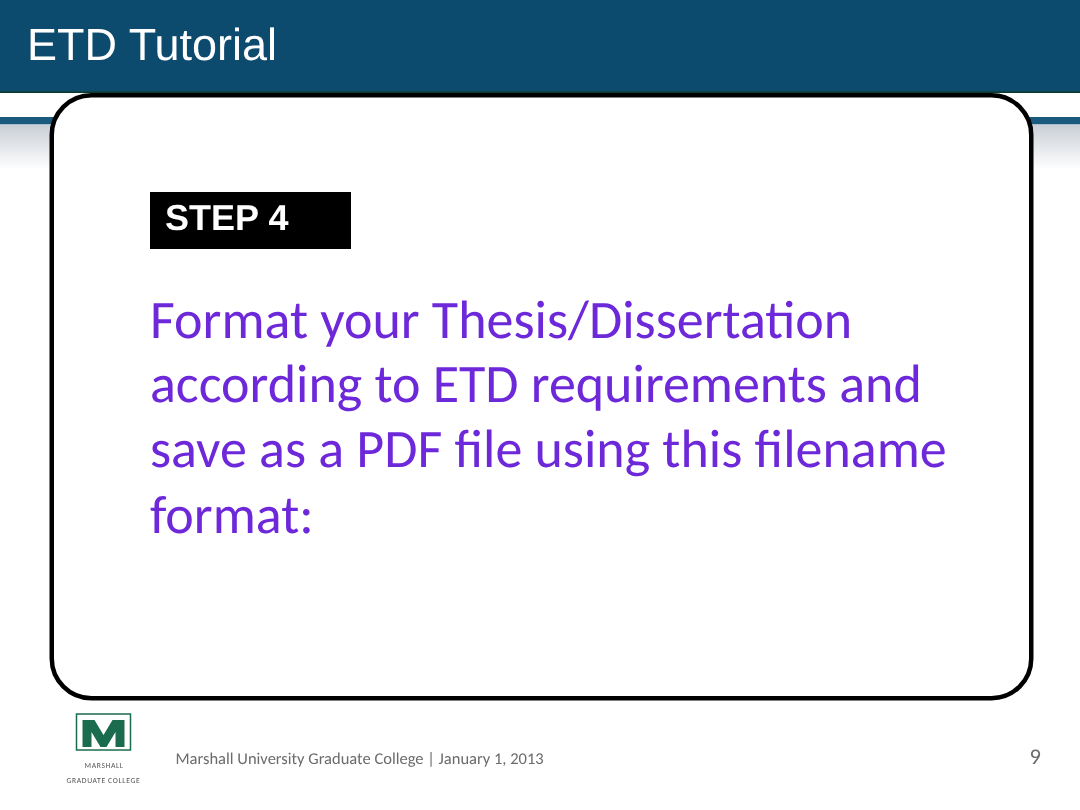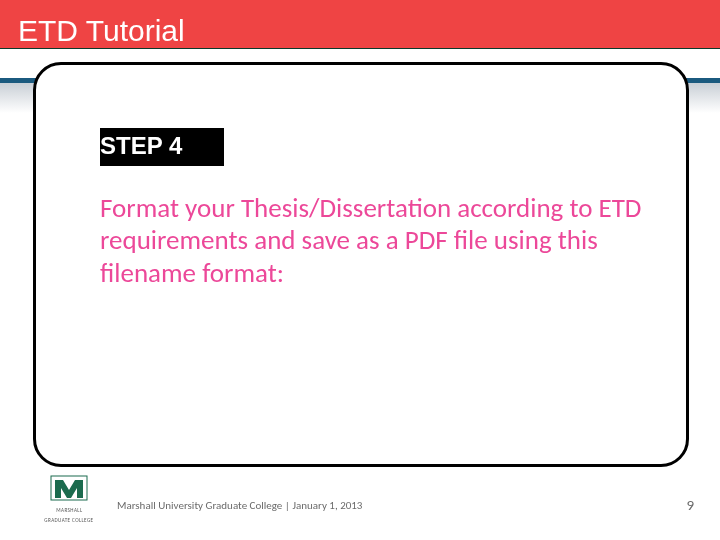--- a/index.html
+++ b/index.html
@@ -1,24 +1,24 @@
 <!DOCTYPE html>
 <html><head>
 <meta charset="utf-8">
 <style>
   * { margin: 0; padding: 0; box-sizing: border-box; }
   html, body { width: 720px; height: 540px; font-family: Calibri, Arial, sans-serif; background: #fff; overflow: hidden; }
   .slide { position: relative; width: 720px; height: 540px; background: #fff; }
-  .header { position: absolute; top: 0; left: 0; right: 0; height: 49px; background: #ef4444; border-bottom: 1px solid #0b3a2a; }
+  .header { position: absolute; top: 0; left: 0; right: 0; height: 62px; background: #0c4a6e; border-bottom: 1px solid #0b3a2a; }
   .header-title { position: absolute; top: 14px; left: 18px; color: #fff; font-size: 30px; font-family: Arial, sans-serif; }
   .divider { position: absolute; top: 78px; left: 0; right: 0; height: 5px; background: #1b5a7f; }
   .fade { position: absolute; top: 83px; left: 0; right: 0; height: 30px; background: linear-gradient(#c9cfd6, #ffffff); }
   .card { position: absolute; top: 62px; left: 33px; width: 656px; height: 405px; background: #fff; border: 3px solid #000; border-radius: 28px; z-index: 2; }
-  .step-badge { position: absolute; top: 128px; left: 100px; background: #000; color: #fff; padding: 4px 42px 6px 0; font-family: Arial, sans-serif; font-weight: bold; font-size: 24px; z-index: 3; }
-  .body-text { position: absolute; top: 192px; left: 100px; width: 548px; font-size: 27px; line-height: 1.2; color: #ec4899; z-index: 3; }
+  .step-badge { position: absolute; top: 128px; left: 100px; background: #000; color: #fff; padding: 4px 42px 6px 10px; font-family: Arial, sans-serif; font-weight: bold; font-size: 24px; z-index: 3; }
+  .body-text { position: absolute; top: 192px; left: 100px; width: 548px; font-size: 36px; line-height: 1.2; color: #6d28d9; z-index: 3; }
   .filename { position: absolute; top: 320px; left: 100px; width: 548px; font-family: Arial, sans-serif; font-weight: bold; font-size: 22px; line-height: 1.25; color: #000; z-index: 3; }
   .logo { position: absolute; left: 43px; bottom: 16px; width: 52px; height: 52px; display: flex; flex-direction: column; align-items: center; justify-content: center; }
   .logo-m { width: 40px; height: 32px; position: relative; }
   .logo-m svg { width: 40px; height: 32px; }
   .logo-text { font-size: 6px; color: #555; letter-spacing: 0.5px; margin-top: 2px; white-space: nowrap; transform: scale(0.85); }
   .footer-text { position: absolute; left: 117px; bottom: 28px; font-size: 11px; color: #6b6b6b; }
   .page-num { position: absolute; right: 26px; bottom: 26px; font-size: 15px; color: #6b6b6b; }
 </style>
 </head>
 <body>

